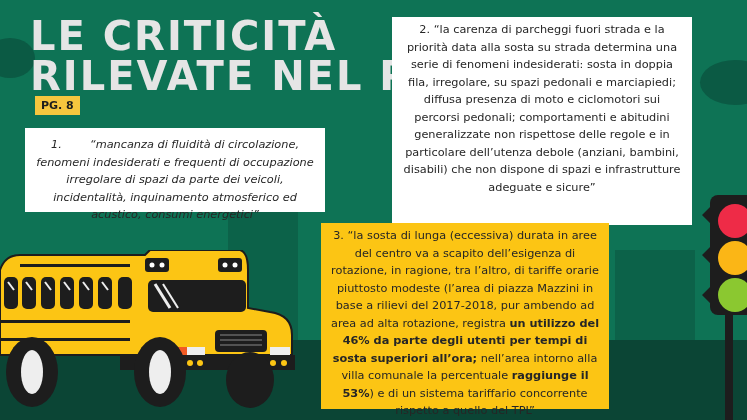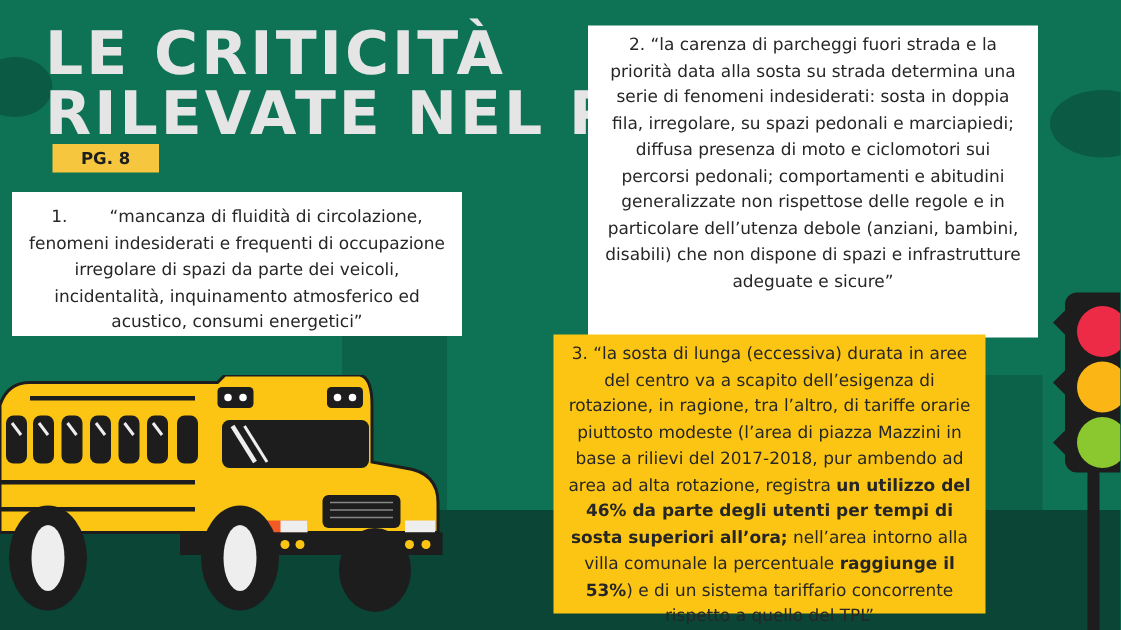--- a/index.html
+++ b/index.html
@@ -3,25 +3,25 @@
 <meta charset="utf-8">
 <style>
   * { margin:0; padding:0; box-sizing:border-box; }
   html, body { width:747px; height:420px; overflow:hidden; }
   body { background:#0e7355; font-family:"Liberation Sans", sans-serif; position:relative; }
   .bg-ground { position:absolute; left:0; right:0; top:340px; bottom:0; background:#0b4535; }
   .bldg { position:absolute; background:#0c6249; }
   .bush { position:absolute; background:#0b5a44; border-radius:50%; }
   .title { position:absolute; left:30px; top:16px; color:#e5e5e5; font-family:"DejaVu Sans", sans-serif; font-weight:bold; font-size:40px; line-height:40px; letter-spacing:2px; }
   .title span { display:block; }
-  .pg-badge { position:absolute; left:35px; top:96px; background:#f6c63e; color:#1d1d1d; font-family:"DejaVu Sans", sans-serif; font-weight:bold; font-size:11px; padding:3px 19px; }
+  .pg-badge { position:absolute; left:35px; top:96px; background:#f6c63e; color:#1d1d1d; font-family:"DejaVu Sans", sans-serif; font-weight:bold; font-size:11px; padding:3px 6px; }
   .card { position:absolute; text-align:center; color:#262626; font-family:"DejaVu Sans", sans-serif; font-size:11.3px; line-height:17.5px; }
-  .card1 { left:8px; top:128px; width:300px; height:96px; background:#fff; padding:8px 10px; }
+  .card1 { left:25px; top:128px; width:300px; height:84px; background:#fff; padding:8px 10px;font-style:italic; }
   .card2 { left:392px; top:17px; width:300px; height:208px; background:#fff; padding:4px 8px; }
-  .card3 { left:321px; top:223px; width:288px; height:186px; background:#fcc514; padding:4px 6px;margin-left:48px; }
+  .card3 { left:321px; top:223px; width:288px; height:186px; background:#fcc514; padding:4px 6px; }
   .card b { font-weight:bold; }
   .list-num { margin-right:28px; }
   .bus { position:absolute; left:0; top:250px; width:300px; height:165px; }
   .light { position:absolute; left:690px; top:185px; width:57px; height:235px; }
 </style>
 </head>
 <body>
 
 <div class="bg-ground"></div>
 <div class="bldg" style="left:228px;top:195px;width:70px;height:145px;"></div>

